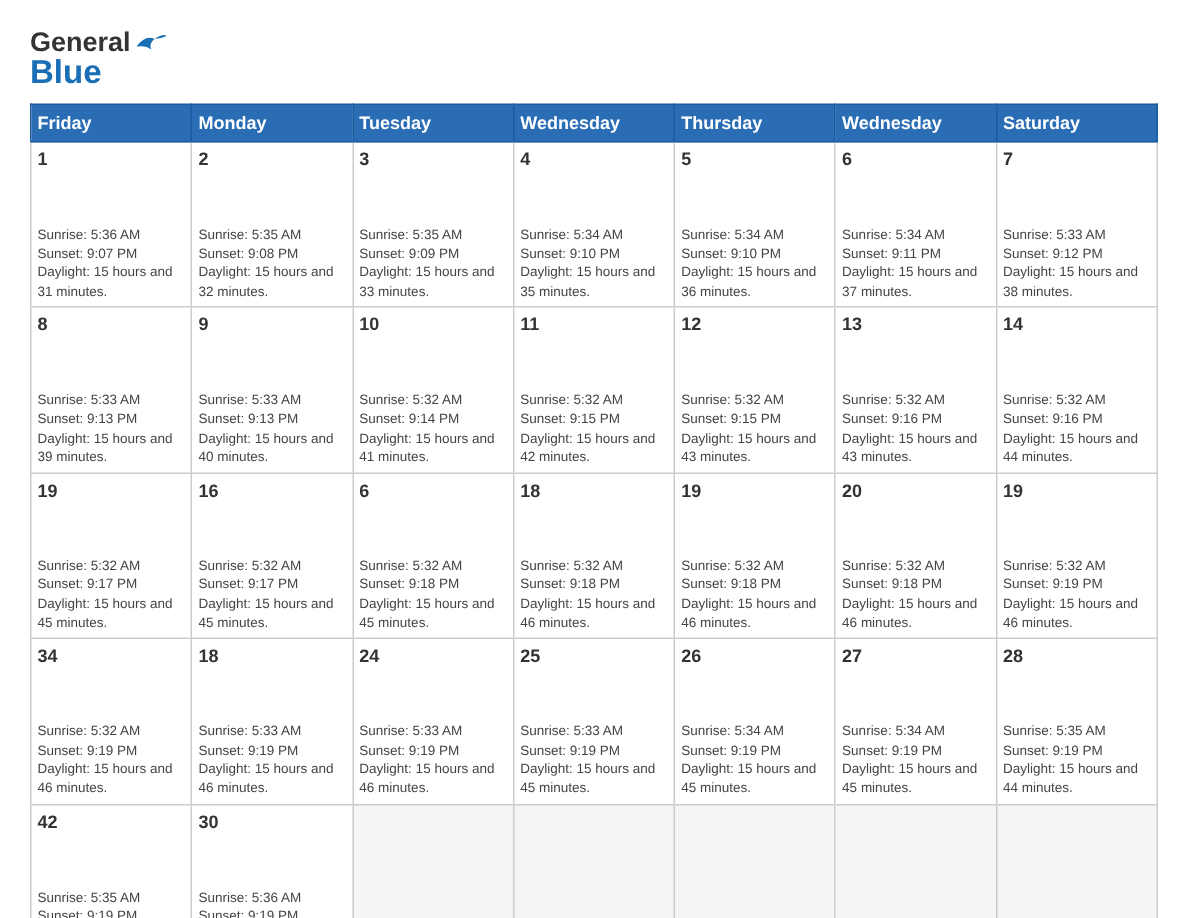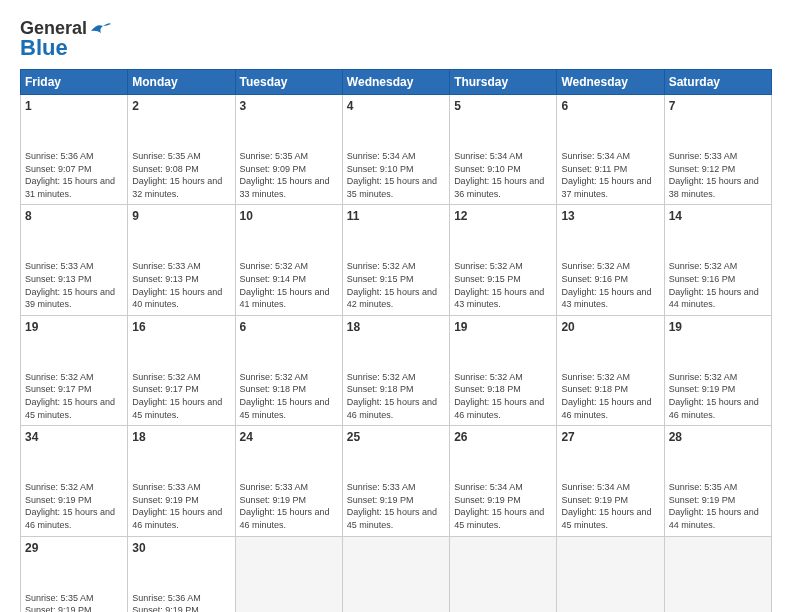--- a/index.html
+++ b/index.html
@@ -244,21 +244,21 @@
             <span class="day-number">27</span>
             <div class="day-info">Sunrise: 5:34 AM<br>Sunset: 9:19 PM<br>Daylight: 15 hours and 45 minutes.</div>
           </td>
           <td>
             <span class="day-number">28</span>
             <div class="day-info">Sunrise: 5:35 AM<br>Sunset: 9:19 PM<br>Daylight: 15 hours and 44 minutes.</div>
           </td>
         </tr>
         <tr>
           <td class="last-row">
-            <span class="day-number">29</span>
+            <span class="day-number">42</span>
             <div class="day-info">Sunrise: 5:35 AM<br>Sunset: 9:19 PM<br>Daylight: 15 hours and 44 minutes.</div>
           </td>
           <td class="last-row">
             <span class="day-number">30</span>
             <div class="day-info">Sunrise: 5:36 AM<br>Sunset: 9:19 PM<br>Daylight: 15 hours and 43 minutes.</div>
           </td>
           <td class="empty last-row"></td>
           <td class="empty last-row"></td>
           <td class="empty last-row"></td>
           <td class="empty last-row"></td>

